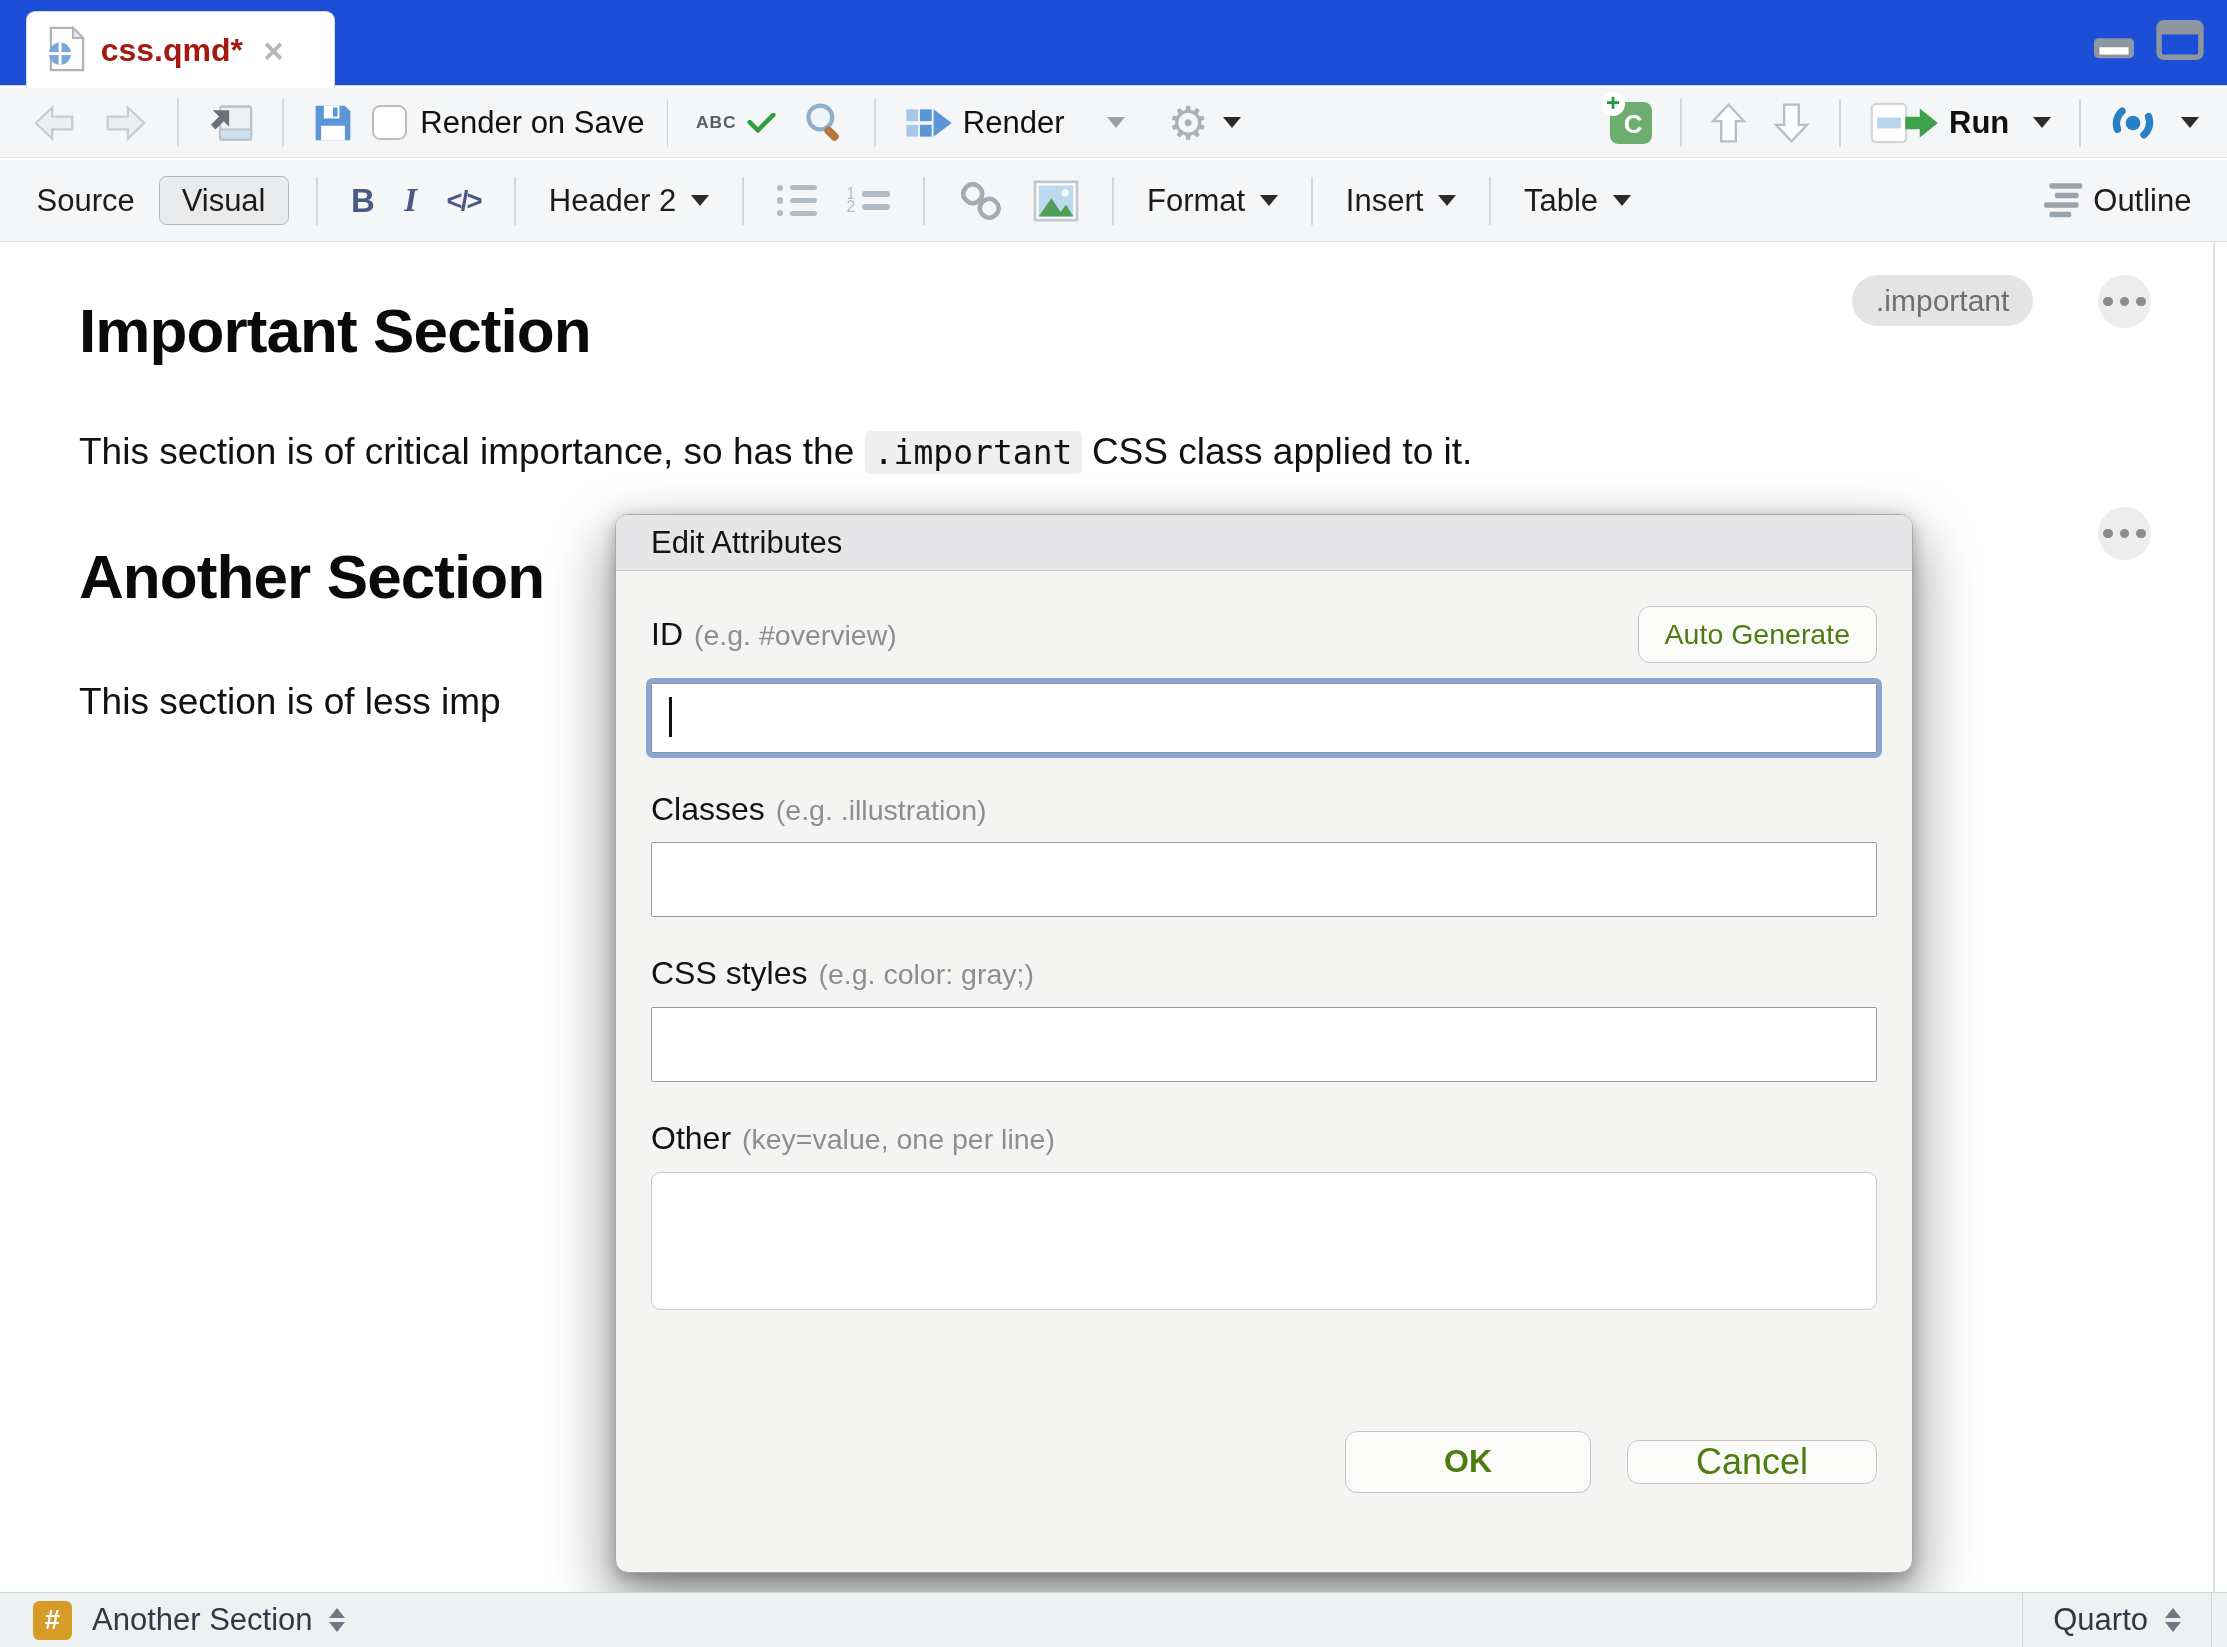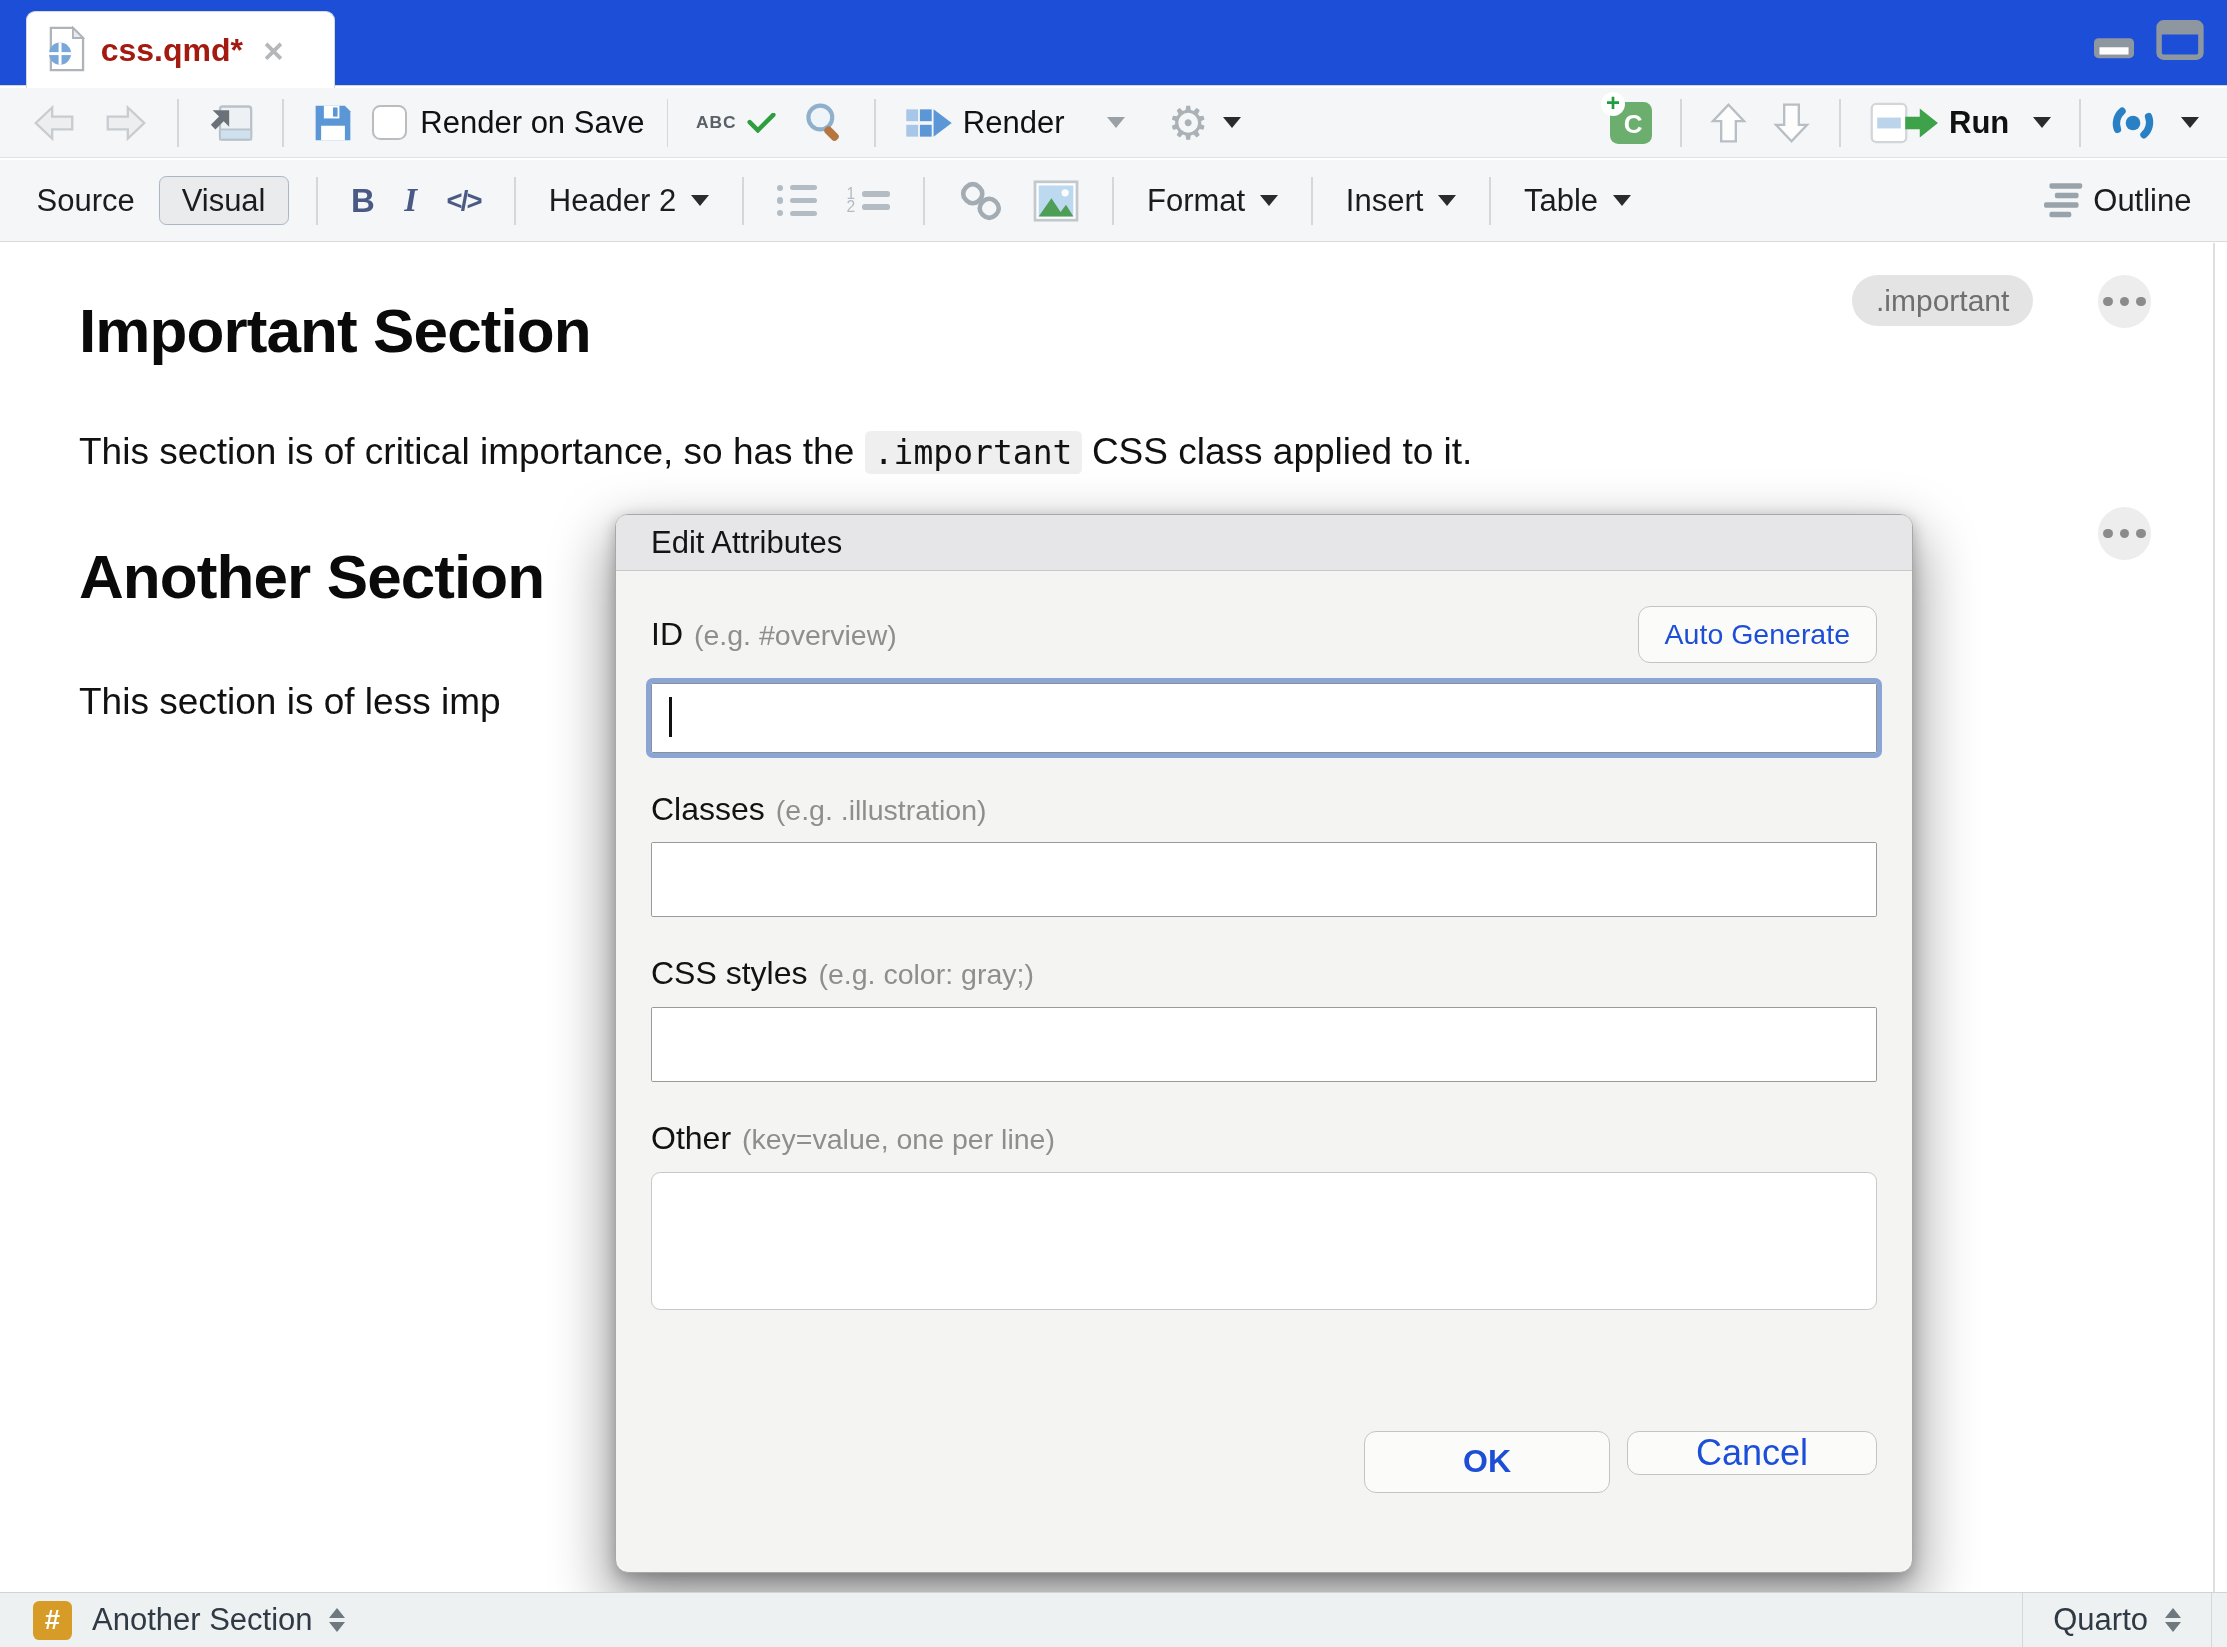--- a/index.html
+++ b/index.html
@@ -69,33 +69,33 @@
     background:#f4f4f2; border:1.8px solid #a8a8a8; border-radius:13px;
     box-shadow:0 26px 59px 5.5px rgba(0,0,0,.40), 0 4.6px 14.7px rgba(0,0,0,.25); }
   .dialog-title { height:56px; background:#e6e6e8; border-bottom:1.8px solid #c9c9c9;
     border-radius:11px 11px 0 0; display:flex; align-items:center; padding:0 35px;
     font-size:31px; color:#141414; }
   .dialog-body { padding:20px 35px 0 35px; }
   .field-label { display:flex; align-items:baseline; gap:11px; }
   .field-label .lbl { font-size:32px; color:#121212; }
   .field-label .hint { font-size:28.5px; color:#8e8e8e; }
   .row-id { display:flex; align-items:center; justify-content:space-between; margin-top:14.7px; }
-  .btn { background:#fbfbfa; border:1.8px solid #c4c4c4; border-radius:12px; font-size:28.5px; color:#1d4ed8;
+  .btn { background:#fbfbfa; border:1.8px solid #c4c4c4; border-radius:12px; font-size:28.5px; color:#4d7c0f;
     display:flex; align-items:center; justify-content:center; }
   .auto-gen { padding:11px 26px; }
   .id-wrap { position:relative; margin-top:20px; }
   .input { width:100%; height:75px; background:#fff; border:1.8px solid #9a9a9a; border-radius:1.8px;
     font-size:31px; padding:0 16.5px; cursor:text; font-family:"Liberation Sans", sans-serif; }
   .input.focused { height:70px; outline:5.5px solid #8aa6d6; border-color:#8f8f8f; }
   .caret-line { position:absolute; left:18.4px; top:14.7px; width:2.8px; height:40px; background:#111; }
   .lbl-gap { margin-top:38px; }
   .input-gap { margin-top:14.7px; }
   .textarea { width:100%; height:138px; background:#fff; border:1.8px solid #c8c8c8; border-radius:9.2px;
     font-size:31px; padding:11px 16.5px; resize:none; cursor:text; font-family:"Liberation Sans", sans-serif; }
-  .dialog-buttons { display:flex; justify-content:flex-end; gap:17px; margin-top:118px; }
+  .dialog-buttons { display:flex; justify-content:flex-end; gap:36px; margin-top:118px;align-items:center; }
   .ok-btn { width:246px; height:62px; font-size:32px; font-weight:700; }
   .cancel-btn { width:250px; height:44px; font-size:36px; }
 
   
   .statusbar { position:absolute; left:0; bottom:0; width:100%; height:55px; background:#eef1f2;
     border-top:1.8px solid #cfd4d6; display:flex; align-items:center; padding:0 0 0 33px;
     font-size:31px; color:#2f3a44; }
   .hash-badge { width:39px; height:39px; background:#d79b28; border-radius:6.4px; color:#fff;
     font-weight:700; font-size:27.5px; display:flex; align-items:center; justify-content:center; margin-right:20px; }
   .updown { display:inline-flex; flex-direction:column; gap:3.7px; margin-left:16.5px; }

